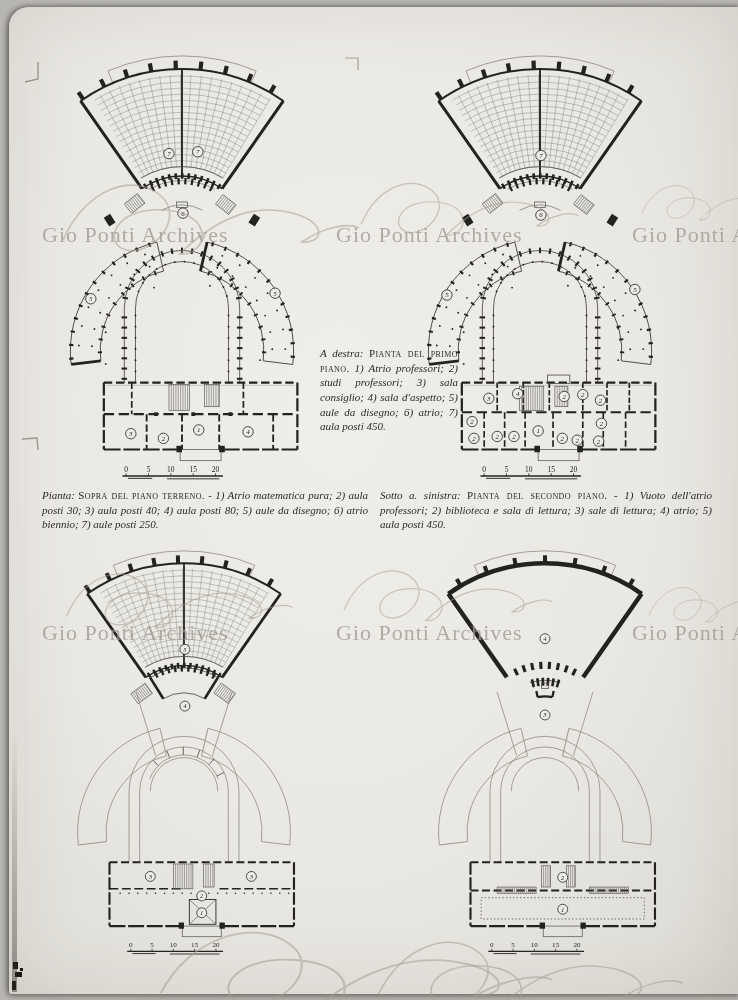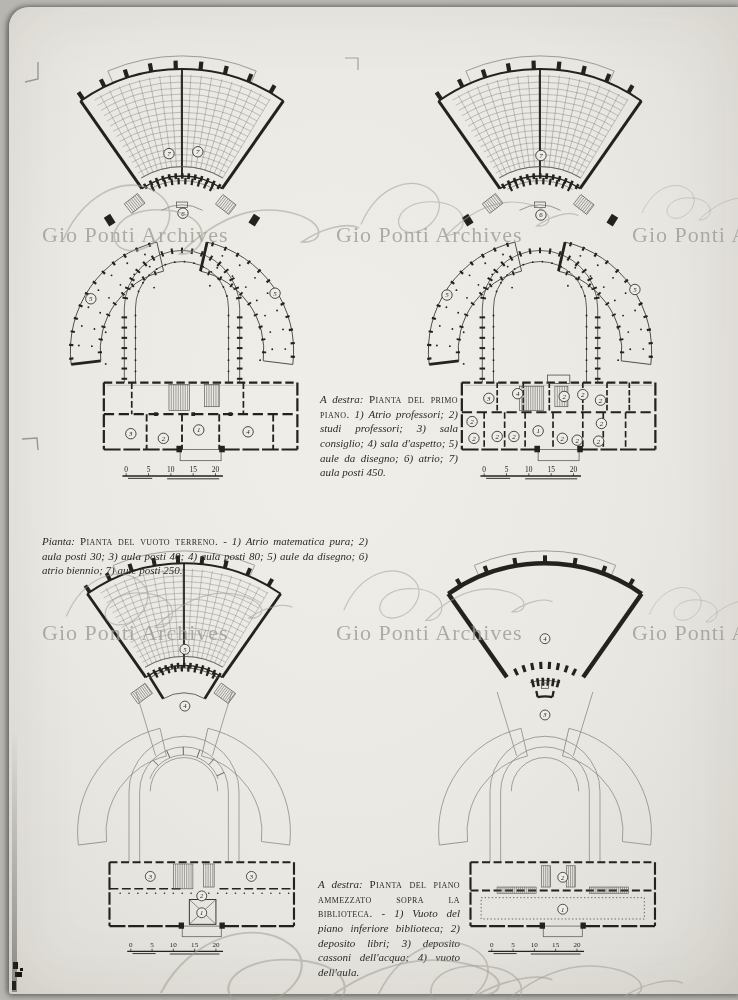--- a/index.html
+++ b/index.html
@@ -6,21 +6,21 @@
   body{background:#c9c7c2;font-family:"Liberation Serif",serif;}
   #stage{position:relative;width:738px;height:1000px;overflow:hidden;background:#b8b6b1;}
   .photo{position:absolute;left:9px;top:7px;right:-2px;bottom:6px;
     background:radial-gradient(ellipse at 45% 40%, #efeee9 0%, #eae8e3 55%, #e0ded8 85%, #d6d4cd 100%);
     border-radius:20px 0 0 3px;
     box-shadow:-3px 0 5px rgba(40,38,34,.35), 0 -2px 4px rgba(40,38,34,.25), 0 3px 5px rgba(40,38,34,.3), inset 0 0 70px rgba(95,90,78,.10);}
   .edge-shadow{position:absolute;left:12px;top:730px;width:5px;height:262px;
     background:linear-gradient(to bottom, rgba(50,47,42,0), rgba(50,47,42,.45));}
   .plan{position:absolute;}
   .plan svg{width:100%;height:100%;display:block;}
-  .caption{position:absolute;font-size:11px;line-height:1.33;color:#2b2a26;text-align:justify;margin-top:46px;}
+  .caption{position:absolute;font-size:11px;line-height:1.33;color:#2b2a26;text-align:justify;}
   .cap-intro{font-style:italic;}
   .cap-title{font-variant:small-caps;letter-spacing:.4px;}
   .cap-body{font-style:italic;}
   .wm{position:absolute;font-family:"Liberation Serif",serif;font-size:22px;letter-spacing:1px;
       color:rgba(125,121,112,.60);white-space:nowrap;text-shadow:0 0 1px rgba(255,255,255,.5);}
   .artifact{position:absolute;left:0;top:0;width:738px;height:1000px;pointer-events:none;}
 </style>
 </head>
 <body>
 <div id="stage">
@@ -1119,27 +1119,27 @@
       </svg>
   </div>
 
   <div class="caption" style="left:320px;top:346px;width:138px;">
     <span class="cap-intro">A destra:</span>
     <span class="cap-title">Pianta del primo piano.</span>
     <span class="cap-body">1) Atrio professori; 2) studi professori; 3) sala consiglio; 4) sala d'aspetto; 5) aule da disegno; 6) atrio; 7) aula posti 450.</span>
   </div>
   <div class="caption" style="left:42px;top:488px;width:326px;">
     <span class="cap-intro">Pianta:</span>
-    <span class="cap-title">Pianta del vuoto terreno.</span>
+    <span class="cap-title">Sopra del piano terreno.</span>
     <span class="cap-body">- 1) Atrio matematica pura; 2) aula posti 30; 3) aula posti 40; 4) aula posti 80; 5) aule da disegno; 6) atrio biennio; 7) aule posti 250.</span>
   </div>
-  <div class="caption" style="left:318px;top:831px;width:142px;">
-    <span class="cap-intro">A destra:</span>
-    <span class="cap-title">Pianta del piano ammezzato sopra la biblioteca.</span>
-    <span class="cap-body">- 1) Vuoto del piano inferiore biblioteca; 2) deposito libri; 3) deposito cassoni dell'acqua; 4) vuoto dell'aula.</span>
+  <div class="caption" style="left:380px;top:488px;width:332px;">
+    <span class="cap-intro">Sotto a. sinistra:</span>
+    <span class="cap-title">Pianta del secondo piano.</span>
+    <span class="cap-body">- 1) Vuoto dell'atrio professori; 2) biblioteca e sala di lettura; 3) sale di lettura; 4) atrio; 5) aula posti 450.</span>
   </div>
 
   <div class="wm" style="left:42px;top:222px;">Gio Ponti Archives</div>
   <div class="wm" style="left:336px;top:222px;">Gio Ponti Archives</div>
   <div class="wm" style="left:632px;top:222px;">Gio Ponti Archives</div>
   <div class="wm" style="left:42px;top:620px;">Gio Ponti Archives</div>
   <div class="wm" style="left:336px;top:620px;">Gio Ponti Archives</div>
   <div class="wm" style="left:632px;top:620px;">Gio Ponti Archives</div>
 
   <svg class="artifact">

